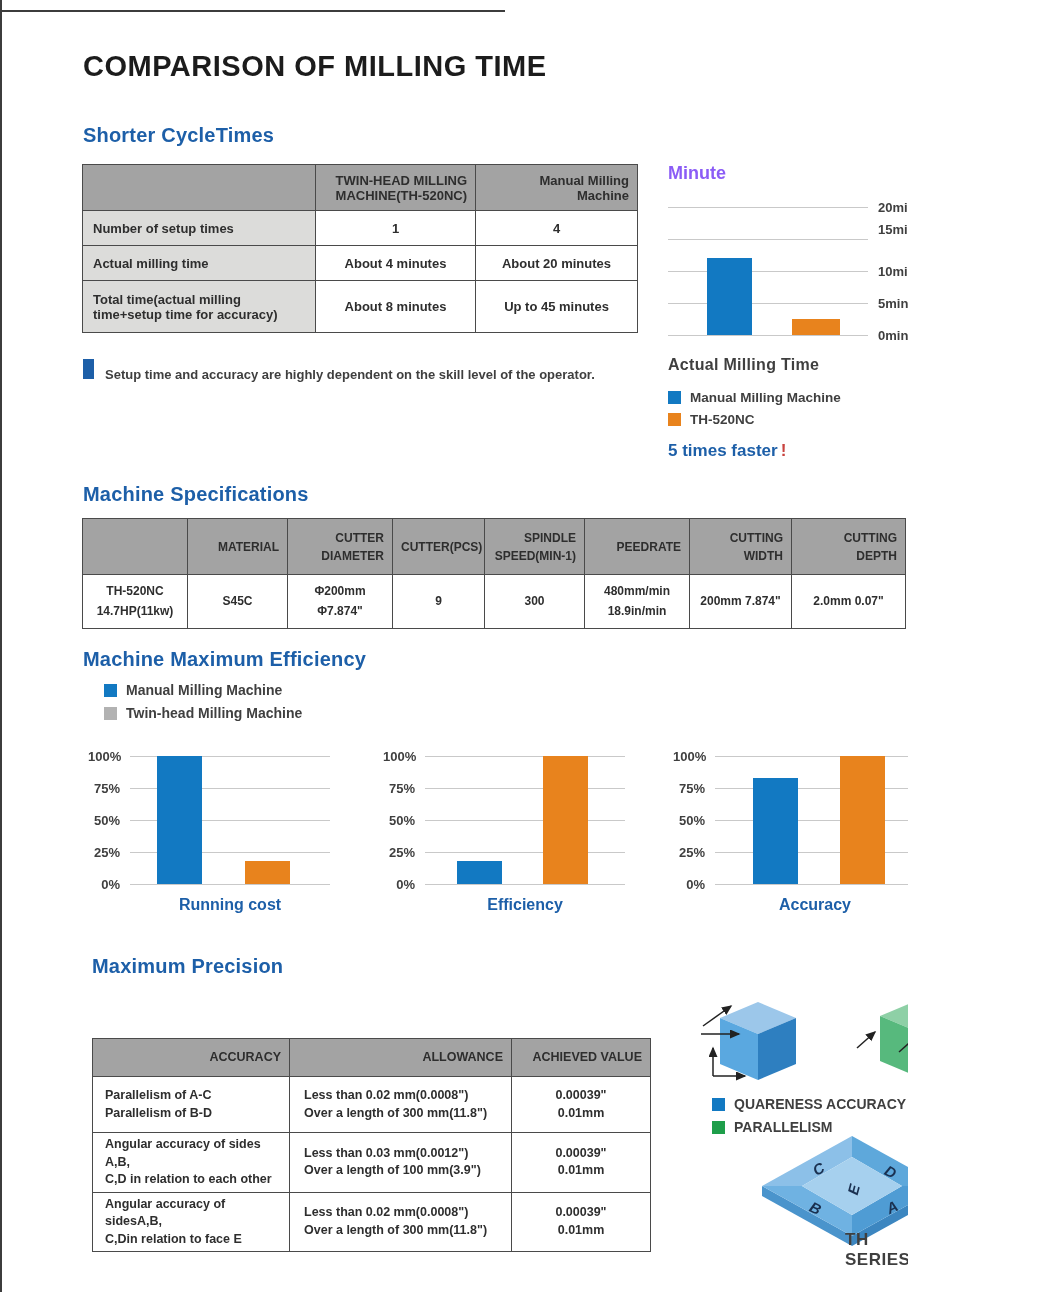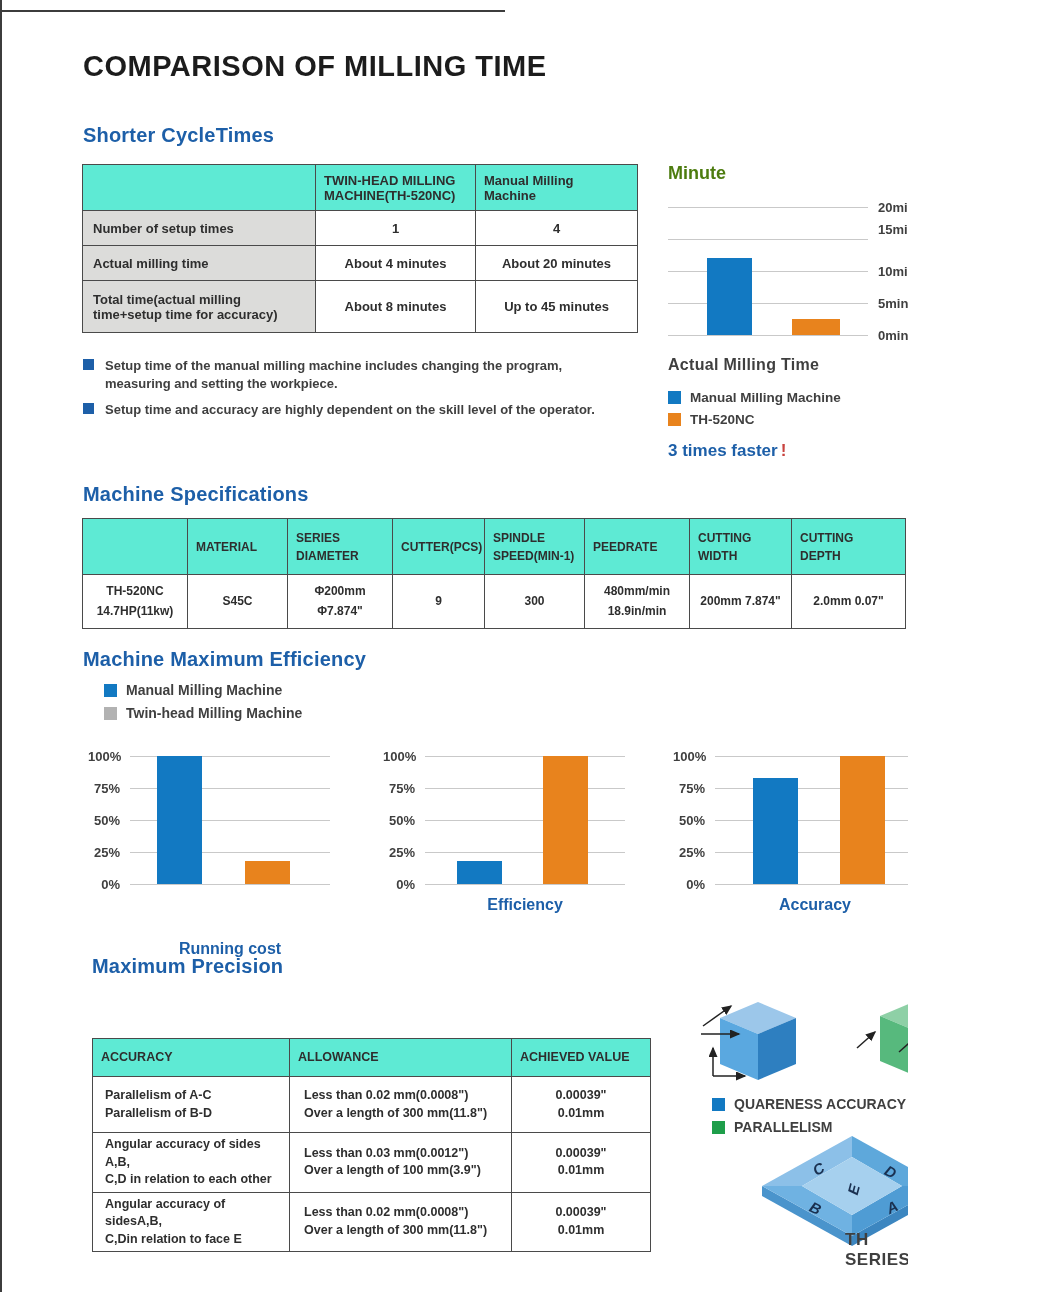--- a/index.html
+++ b/index.html
@@ -7,21 +7,21 @@
         font-family:"Liberation Sans","DejaVu Sans",sans-serif;color:#2e2e2e;overflow:hidden;}
   .abs{position:absolute;}
   .rule-left{left:0;top:0;width:2px;height:100%;background:#3c3c3c;}
   .rule-top{left:0;top:10px;width:505px;height:2px;background:#3c3c3c;}
   .h1{left:83px;top:50px;font-size:29px;font-weight:bold;letter-spacing:.5px;color:#1c1c1c;}
   .h2{font-size:20px;font-weight:bold;color:#1d5fa8;letter-spacing:.2px;}
   
   table{border-collapse:collapse;table-layout:fixed;}
   th,td{border:1px solid #4a4a4a;font-size:13px;font-weight:bold;color:#2e2e2e;
         white-space:pre-line;padding:3px 8px;vertical-align:middle;}
-  thead th{background:#5eead4;text-align:left;}
+  thead th{background:#a3a3a3;text-align:right;}
   .t1{width:555px;}
   .t1 thead tr{height:46px;}
   .t1 tbody tr:nth-child(1){height:35px;}
   .t1 tbody tr:nth-child(2){height:35px;}
   .t1 tbody tr:nth-child(3){height:52px;}
   .t1 tbody th{background:#dcdcda;text-align:left;padding-left:10px;}
   .t1 td{text-align:center;background:#fff;}
   .t2{width:823px;}
   .t2 th,.t2 td{font-size:12px;line-height:1.5;}
   .t2 thead tr{height:56px;}
@@ -40,21 +40,21 @@
   .note .sq{position:absolute;left:0;top:2px;width:11px;height:11px;background:#1d5fa8;}
   .legend .lrow{display:flex;align-items:center;margin-bottom:7px;}
   .legend .sw{width:13px;height:13px;margin-right:9px;flex:0 0 auto;}
   .legend .ltext{font-size:13.5px;font-weight:bold;color:#3f3f3f;}
   .legend.big .ltext{font-size:14px;}
   
   .chart{position:absolute;}
   .gridline{position:absolute;height:1px;background:#c9c9c9;}
   .bar{position:absolute;}
   .tick{position:absolute;font-size:13px;font-weight:bold;color:#3f3f3f;transform:translateY(-50%);}
-  .chart-title{font-size:18px;font-weight:bold;color:#4d7c0f;}
+  .chart-title{font-size:18px;font-weight:bold;color:#8b5cf6;}
   .chart-caption{font-size:16px;font-weight:bold;color:#3f3f3f;letter-spacing:.3px;}
   .chart-label{position:absolute;text-align:center;font-size:16px;font-weight:bold;color:#1d5fa8;}
   .faster{font-size:17px;font-weight:bold;color:#1d5fa8;}
   .faster .mark{color:#c9433f;margin-left:3px;}
   .intro{width:580px;font-size:13.5px;font-weight:bold;color:#3f3f3f;line-height:1.45;white-space:pre-line;}
   .series-caption{font-size:17px;font-weight:bold;color:#3f3f3f;letter-spacing:.5px;}
 </style>
 </head>
 <body>
 
@@ -93,21 +93,21 @@
           <td>About 20 minutes</td>
         </tr>
         <tr>
           <th>Total time(actual milling time+setup time for accuracy)</th>
           <td>About 8 minutes</td>
           <td>Up to 45 minutes</td>
         </tr>
       </tbody>
     </table>
   <div class="abs" style="left:83px;top:357px;" id="cycle-notes">
-      <div class="note"><span class="sq"></span><span>Setup time of the manual milling machine  includes changing the program, measuring and setting the workpiece.</span></div>
+      <div class="note"><span class="sq"></span></div>
       <div class="note"><span class="sq"></span><span>Setup time and accuracy are highly dependent on the skill level of the operator.</span></div>
     </div>
 
   <div class="abs chart-title" style="left:668px;top:163px;">Minute</div>
   <div class="chart" style="left:668px;top:200px;width:290px;height:140px;" id="minute-chart">
       <div class="gridline" style="left: 0px; width: 200px; top: 7px;"></div>
       <div class="tick" style="top: 7px; left: 210px;">20min</div>
       <div class="gridline" style="left: 0px; width: 200px; top: 39px;"></div>
       <div class="tick" style="top: 29px; left: 210px;">15min</div>
       <div class="gridline" style="left: 0px; width: 200px; top: 71px;"></div>
@@ -124,40 +124,40 @@
       <div class="lrow">
         <span class="sw" style="background: rgb(18, 121, 194);"></span>
         <span class="ltext">Manual Milling Machine</span>
       </div>
       <div class="lrow">
         <span class="sw" style="background: rgb(232, 131, 29);"></span>
         <span class="ltext">TH-520NC</span>
       </div>
     </div>
   <div class="abs faster" style="left:668px;top:441px;">
-    <span>3 times faster</span><span class="mark">!</span>
+    <span>5 times faster</span><span class="mark">!</span>
   </div>
 
   <div class="abs h2" style="left:83px;top:483px;">Machine Specifications</div>
   <table class="abs t2" style="left:82px;top:518px;" id="specs-table">
       <colgroup>
         <col style="width: 105px;">
         <col style="width: 100px;">
         <col style="width: 105px;">
         <col style="width: 92px;">
         <col style="width: 100px;">
         <col style="width: 105px;">
         <col style="width: 102px;">
         <col style="width: 114px;">
       </colgroup>
       <thead>
         <tr>
           <th></th>
           <th>MATERIAL</th>
-          <th>SERIES
+          <th>CUTTER
 DIAMETER</th>
           <th>CUTTER(PCS)</th>
           <th>SPINDLE
 SPEED(MIN-1)</th>
           <th>PEEDRATE</th>
           <th>CUTTING
 WIDTH</th>
           <th>CUTTING
 DEPTH</th>
         </tr>
@@ -197,21 +197,21 @@
       <div class="gridline" style="left: 42px; width: 200px; top: 40px;"></div>
       <div class="tick" style="top: 40px; left: 0px; width: 32px; text-align: right;">75%</div>
       <div class="gridline" style="left: 42px; width: 200px; top: 72px;"></div>
       <div class="tick" style="top: 72px; left: 0px; width: 32px; text-align: right;">50%</div>
       <div class="gridline" style="left: 42px; width: 200px; top: 104px;"></div>
       <div class="tick" style="top: 104px; left: 0px; width: 32px; text-align: right;">25%</div>
       <div class="gridline" style="left: 42px; width: 200px; top: 136px;"></div>
       <div class="tick" style="top: 136px; left: 0px; width: 32px; text-align: right;">0%</div>
       <div class="bar" style="left: 69px; width: 45px; top: 8px; height: 128px; background: rgb(18, 121, 194);"></div>
       <div class="bar" style="left: 157px; width: 45px; top: 112.96px; height: 23.04px; background: rgb(232, 131, 29);"></div>
-      <div class="chart-label" style="left: 42px; width: 200px; top: 148px; margin-top: 44px;">Running cost</div>
+      <div class="chart-label" style="left: 42px; width: 200px; top: 148px;">Running cost</div>
     </div>
   <div class="chart" style="left:383px;top:748px;width:290px;height:170px;" id="chart-efficiency">
       <div class="gridline" style="left: 42px; width: 200px; top: 8px;"></div>
       <div class="tick" style="top: 8px; left: 0px; width: 32px; text-align: right;">100%</div>
       <div class="gridline" style="left: 42px; width: 200px; top: 40px;"></div>
       <div class="tick" style="top: 40px; left: 0px; width: 32px; text-align: right;">75%</div>
       <div class="gridline" style="left: 42px; width: 200px; top: 72px;"></div>
       <div class="tick" style="top: 72px; left: 0px; width: 32px; text-align: right;">50%</div>
       <div class="gridline" style="left: 42px; width: 200px; top: 104px;"></div>
       <div class="tick" style="top: 104px; left: 0px; width: 32px; text-align: right;">25%</div>

